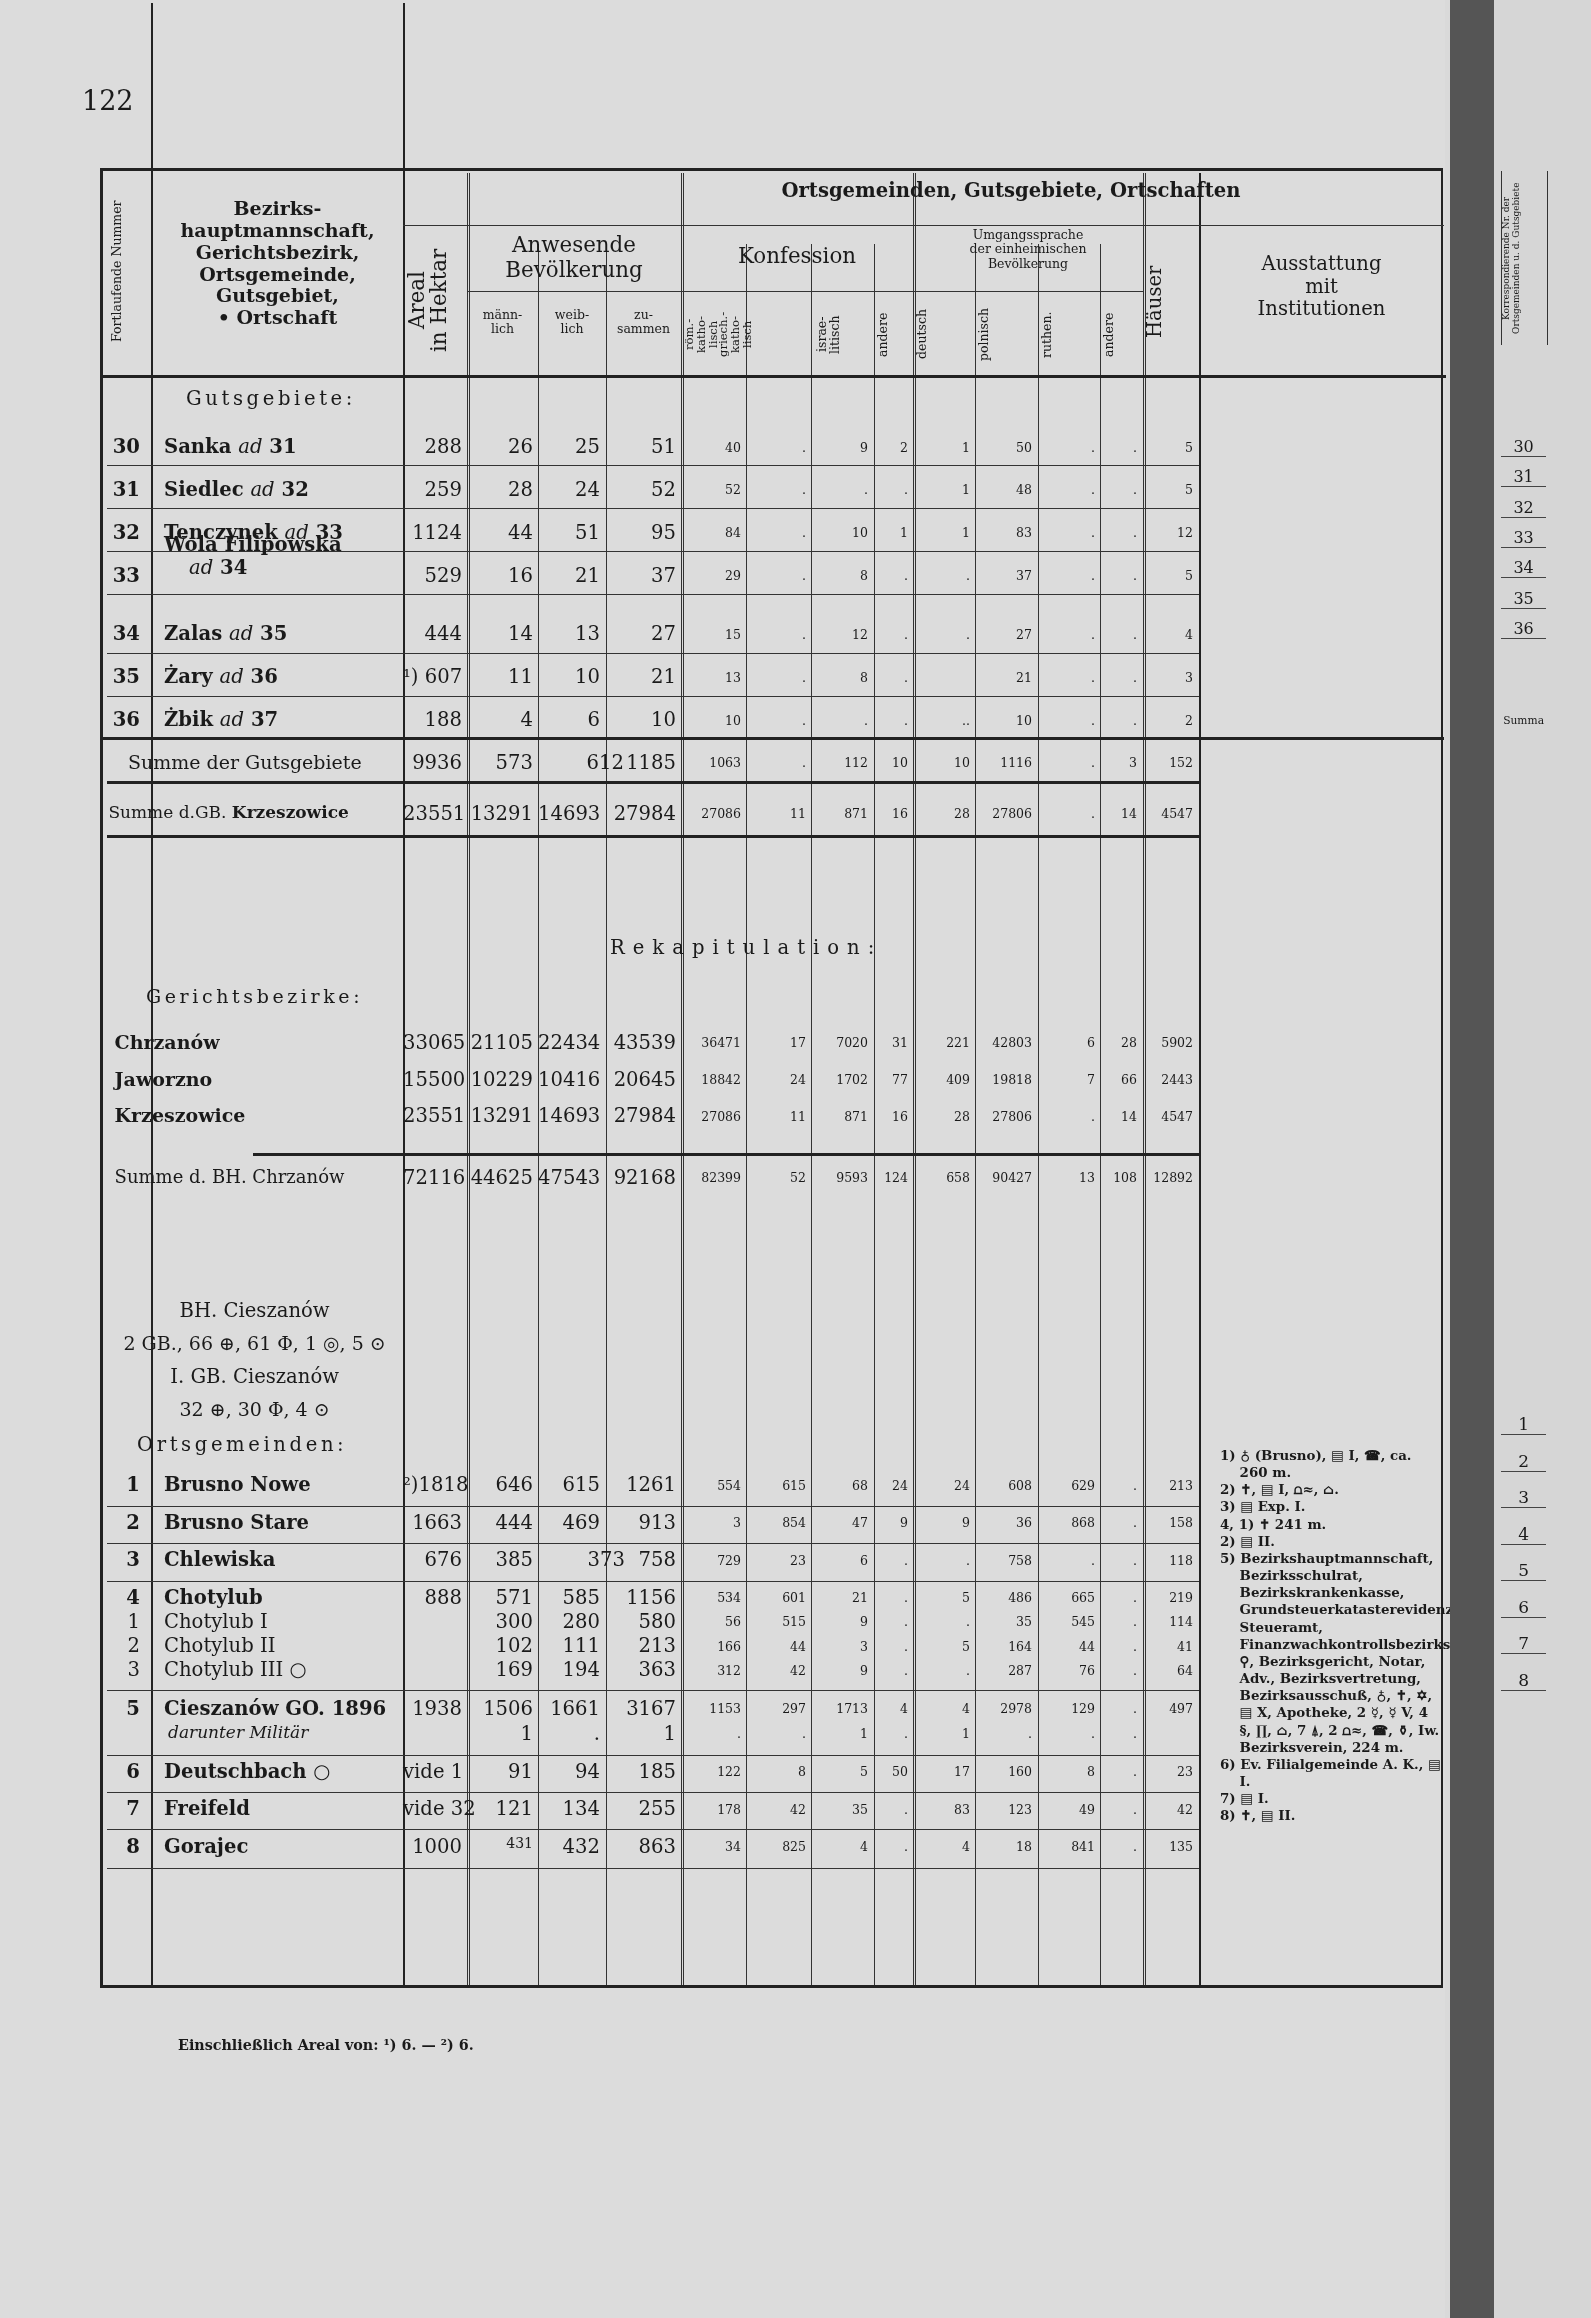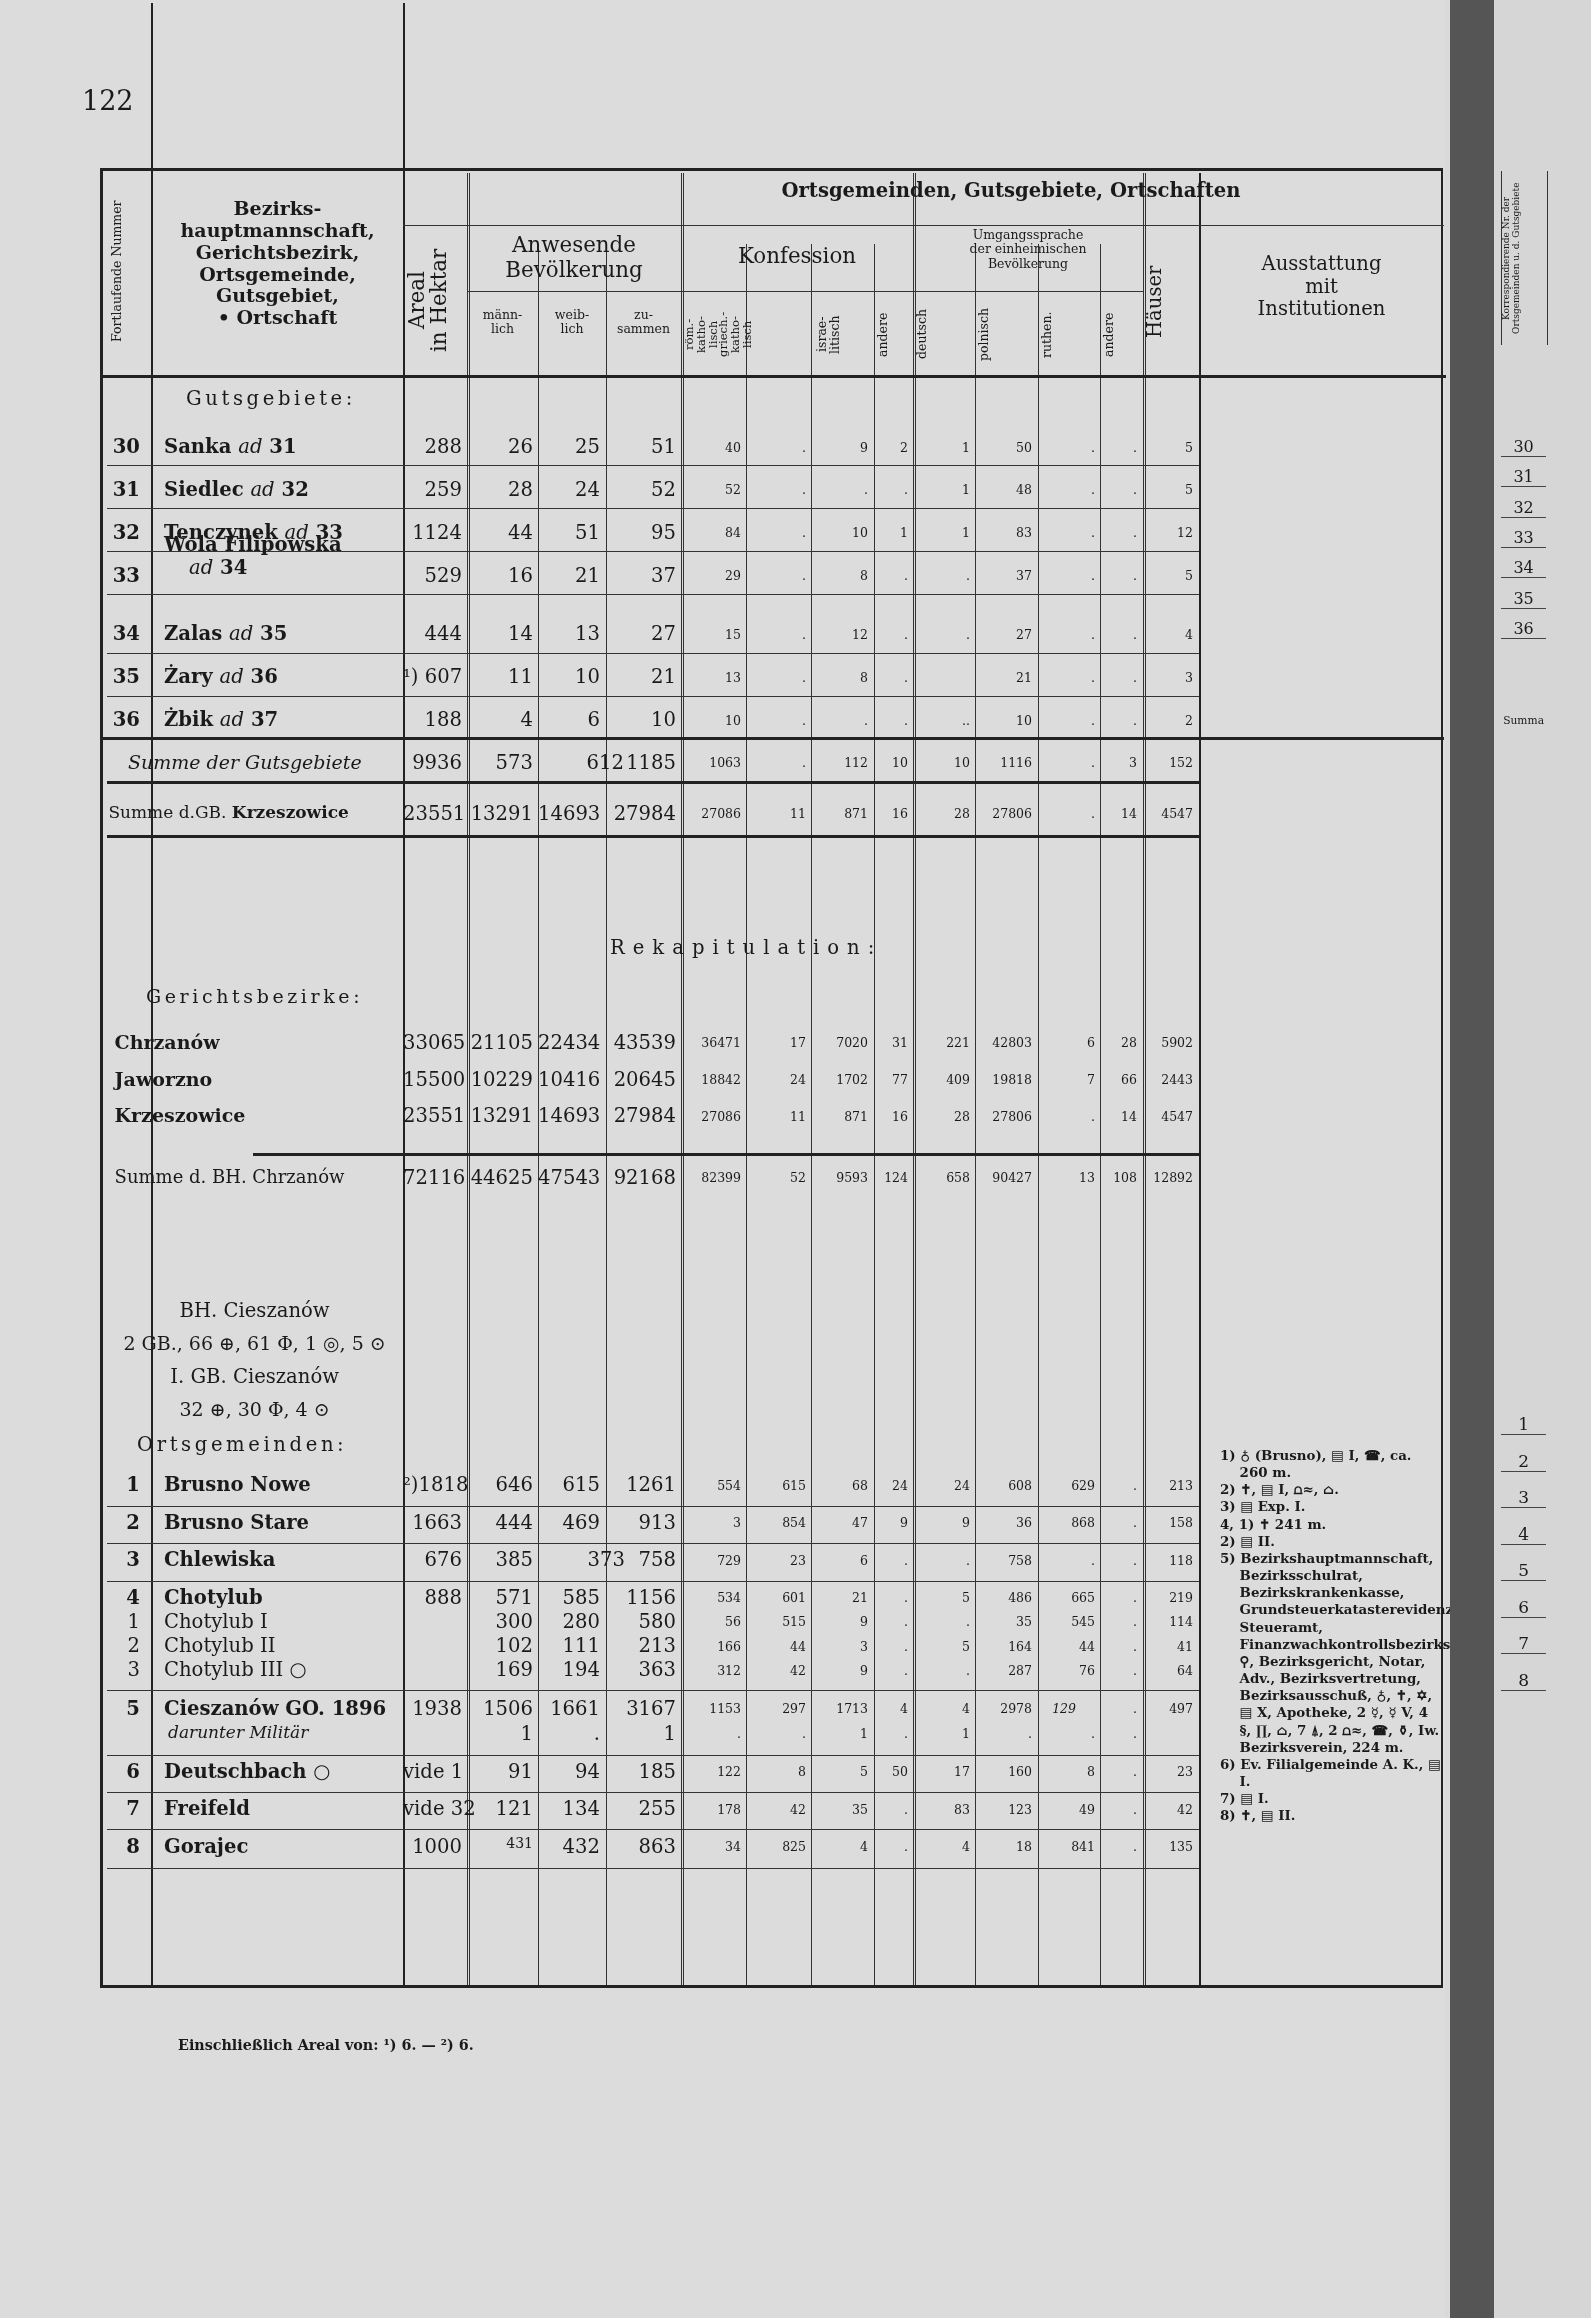--- a/index.html
+++ b/index.html
@@ -199,21 +199,21 @@
       <div class="cell" style="left:643px;width:60px;top:542px;font-size:12.5px;">.</div>
       <div class="cell" style="left:708px;width:57px;top:542px;font-size:12.5px;">.</div>
       <div class="cell" style="left:771px;width:34px;top:542px;font-size:12.5px;">.</div>
       <div class="cell" style="left:810px;width:57px;top:542px;font-size:12.5px;">..</div>
       <div class="cell" style="left:872px;width:57px;top:542px;font-size:12.5px;">10</div>
       <div class="cell" style="left:935px;width:57px;top:542px;font-size:12.5px;">.</div>
       <div class="cell" style="left:997px;width:37px;top:542px;font-size:12.5px;">.</div>
       <div class="cell" style="left:1040px;width:50px;top:542px;font-size:12.5px;">2</div>
       <div class="hl" style="left:3.6px;width:1092px;top:567px"></div>
       <div class="hl thick" style="left:0px;width:1341px;top:566px"></div>
-      <div class="name" style="left:25px;top:580px;font-size:19px;font-style:italic;">Summe der Gutsgebiete</div>
+      <div class="name" style="left:25px;top:580px;font-size:19px;">Summe der Gutsgebiete</div>
       <div class="cell" style="left:300px;width:59px;top:580px;font-size:19.6px;">9936</div>
       <div class="cell" style="left:364px;width:66px;top:580px;font-size:19.6px;">573</div>
       <div class="cell" style="left:435px;width:62px;top:580px;font-size:19.6px;margin-left:24px;">612</div>
       <div class="cell" style="left:503px;width:70px;top:580px;font-size:19.6px;">1185</div>
       <div class="cell" style="left:578px;width:60px;top:584px;font-size:12.5px;">1063</div>
       <div class="cell" style="left:643px;width:60px;top:584px;font-size:12.5px;">.</div>
       <div class="cell" style="left:708px;width:57px;top:584px;font-size:12.5px;">112</div>
       <div class="cell" style="left:771px;width:34px;top:584px;font-size:12.5px;">10</div>
       <div class="cell" style="left:810px;width:57px;top:584px;font-size:12.5px;">10</div>
       <div class="cell" style="left:872px;width:57px;top:584px;font-size:12.5px;">1116</div>
@@ -411,21 +411,21 @@
       <div class="cell" style="left:300px;width:59px;top:1526px;font-size:19.6px;">1938</div>
       <div class="cell" style="left:364px;width:66px;top:1526px;font-size:19.6px;">1506</div>
       <div class="cell" style="left:435px;width:62px;top:1526px;font-size:19.6px;">1661</div>
       <div class="cell" style="left:503px;width:70px;top:1526px;font-size:19.6px;">3167</div>
       <div class="cell" style="left:578px;width:60px;top:1530px;font-size:12.5px;">1153</div>
       <div class="cell" style="left:643px;width:60px;top:1530px;font-size:12.5px;">297</div>
       <div class="cell" style="left:708px;width:57px;top:1530px;font-size:12.5px;">1713</div>
       <div class="cell" style="left:771px;width:34px;top:1530px;font-size:12.5px;">4</div>
       <div class="cell" style="left:810px;width:57px;top:1530px;font-size:12.5px;">4</div>
       <div class="cell" style="left:872px;width:57px;top:1530px;font-size:12.5px;">2978</div>
-      <div class="cell" style="left:916px;width:57px;top:1530px;font-size:12.5px;font-style:italic;">129</div>
+      <div class="cell" style="left:935px;width:57px;top:1530px;font-size:12.5px;">129</div>
       <div class="cell" style="left:997px;width:37px;top:1530px;font-size:12.5px;">.</div>
       <div class="cell" style="left:1040px;width:50px;top:1530px;font-size:12.5px;">497</div>
       <div class="name it" style="left:65px;top:1551px;font-size:17px;">darunter Militär</div>
       <div class="cell" style="left:364px;width:66px;top:1551px;font-size:19.6px;">1</div>
       <div class="cell" style="left:435px;width:62px;top:1551px;font-size:19.6px;">.</div>
       <div class="cell" style="left:503px;width:70px;top:1551px;font-size:19.6px;">1</div>
       <div class="cell" style="left:578px;width:60px;top:1555px;font-size:12.5px;">.</div>
       <div class="cell" style="left:643px;width:60px;top:1555px;font-size:12.5px;">.</div>
       <div class="cell" style="left:708px;width:57px;top:1555px;font-size:12.5px;">1</div>
       <div class="cell" style="left:771px;width:34px;top:1555px;font-size:12.5px;">.</div>

